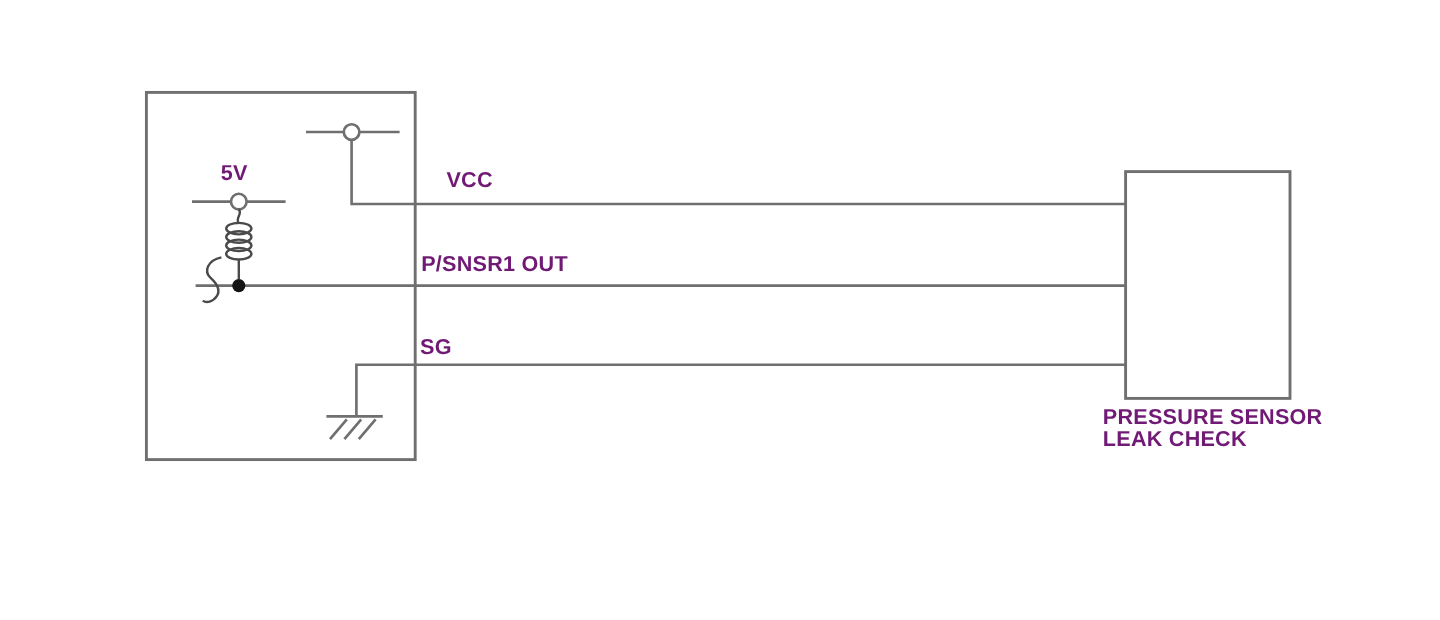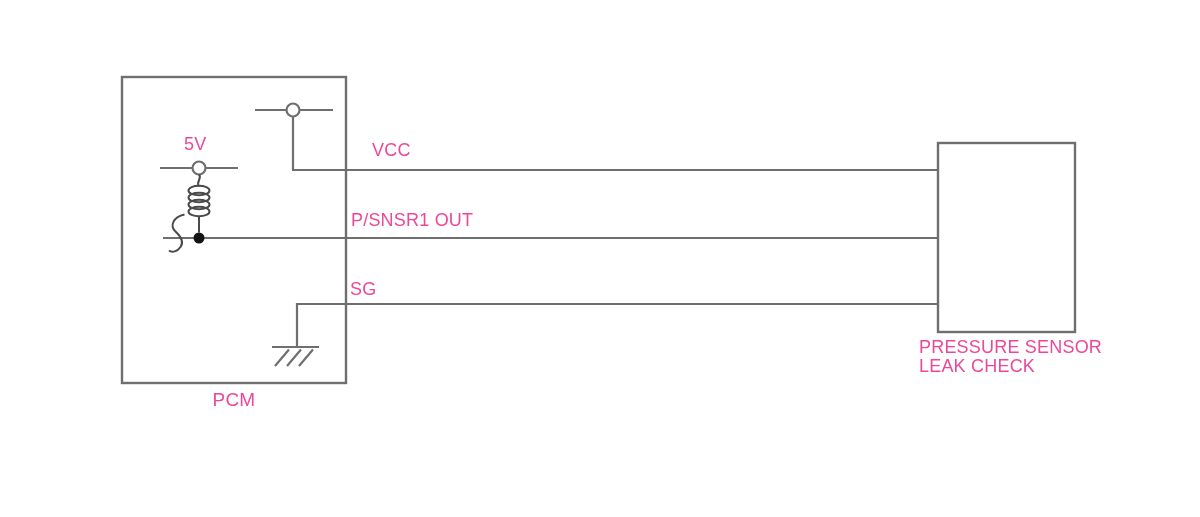--- a/index.html
+++ b/index.html
@@ -15,22 +15,22 @@
     background: #ffffff;
     overflow: hidden;
   }
   .stage svg {
     position: absolute;
     left: 0;
     top: 0;
   }
   .lbl {
     position: absolute;
-    color: #ec4899;
-    font-weight: normal;
+    color: #701a75;
+    font-weight: bold;
     font-size: 18px;
     line-height: 19px;
     white-space: nowrap;
     letter-spacing: 0.2px;
   }
   .lbl-5v        { left: 184px; top: 135px; }
   .lbl-vcc       { left: 372px; top: 141px; }
   .lbl-psnsr     { left: 351px; top: 211px; text-align: center; }
   .lbl-sg        { left: 350px; top: 280px; }
   .lbl-pcm       { left: 122px; top: 390px; width: 224px; text-align: center; font-size: 19px; }
@@ -88,20 +88,19 @@
   </svg>
 
   <div class="lbl lbl-5v">5V</div>
 
   <div class="lbl lbl-vcc">VCC</div>
 
   <div class="lbl lbl-psnsr">P/SNSR1 OUT</div>
 
   <div class="lbl lbl-sg">SG</div>
 
-  <div class="lbl lbl-pcm">PCM</div>
 
   <div class="lbl lbl-sensor">
     <div>PRESSURE SENSOR</div>
     <div>LEAK CHECK</div>
   </div>
 
 </div>
 
 </body></html>

